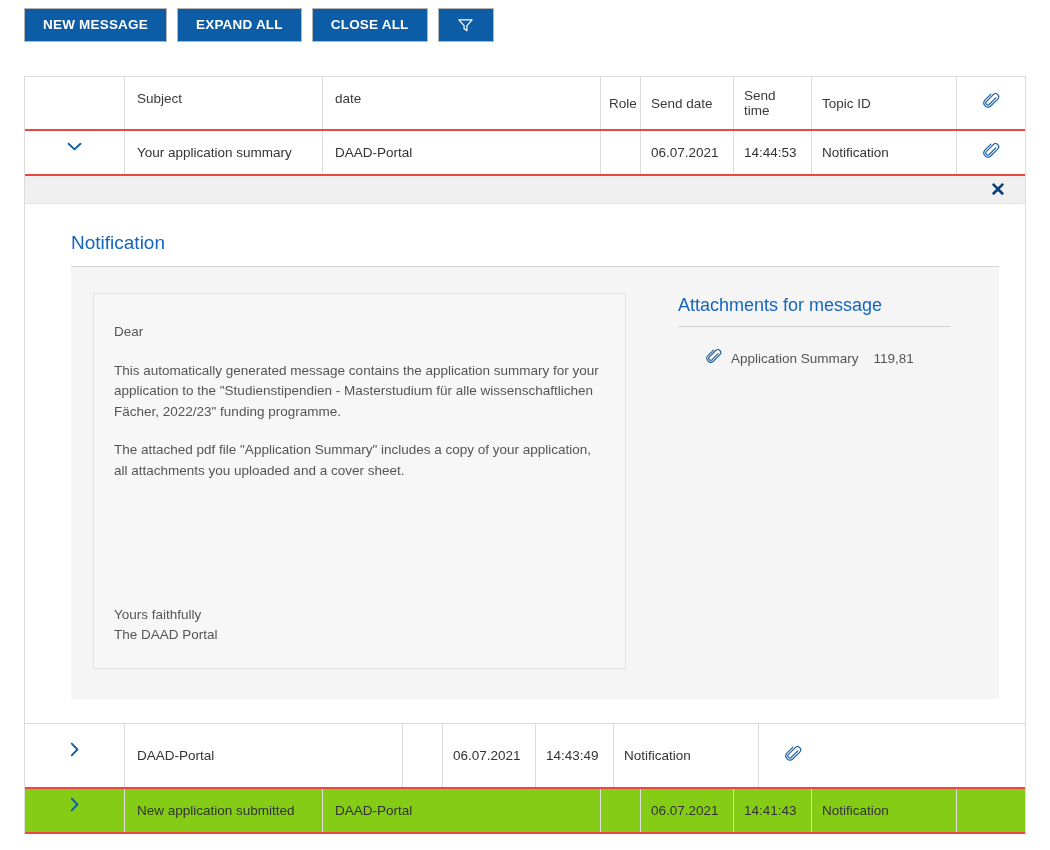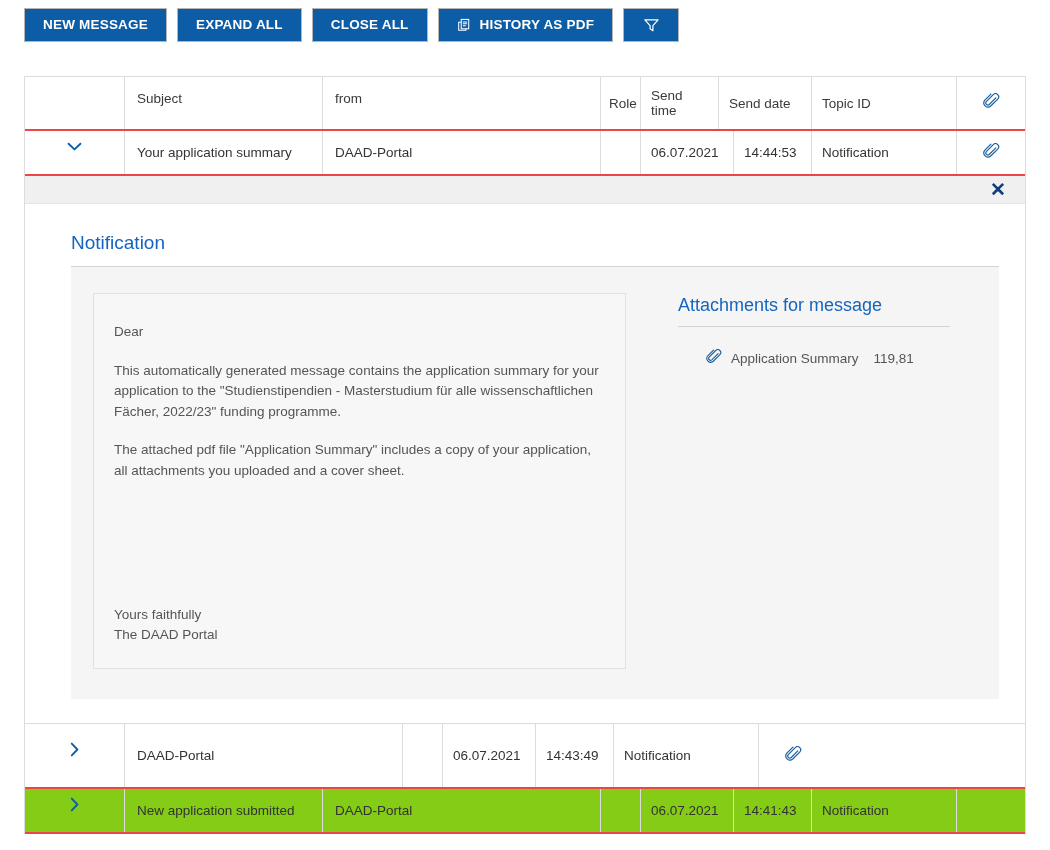--- a/index.html
+++ b/index.html
@@ -192,48 +192,38 @@
   }
   .attach-item .size { margin-left: 6px; }
 </style>
 </head>
 <body>
 
 <div class="toolbar">
   <button class="btn">NEW MESSAGE</button>
   <button class="btn">EXPAND ALL</button>
   <button class="btn">CLOSE ALL</button>
-  <button class="btn">
-    <span>
-      <svg width="15" height="15" viewBox="0 0 16 16" fill="none" stroke="#ffffff" stroke-width="1.1">
-        <rect x="4.5" y="1.5" width="8" height="10"></rect>
-        <path d="M4.5 4.5 H1.8 V13 H9.5 V11.5"></path>
-        <path d="M6.2 4.2 H10.8 M6.2 6.2 H10.8 M6.2 8.2 H9.5"></path>
-      </svg>
-    </span>
-    <span>HISTORY AS PDF</span>
-  </button>
   <button class="btn btn-filter">
     <span>
       <svg width="17" height="16" viewBox="0 0 18 16" fill="none" stroke="#ffffff" stroke-width="1.3" stroke-linejoin="round">
         <path d="M2 2.5 H16 L10.5 8.6 V14 L7.5 12 V8.6 Z"></path>
       </svg>
     </span>
   </button>
 </div>
 
 <div class="grid">
 
   <div class="row header">
     <div class="cell c-toggle"></div>
     <div class="cell c-subject">Subject</div>
-    <div class="cell c-from">from</div>
+    <div class="cell c-from">date</div>
     <div class="cell c-role">Role</div>
+    <div class="cell c-date">Send date</div>
     <div class="cell c-time">Send time</div>
-    <div class="cell c-date">Send date</div>
     <div class="cell c-topic">Topic ID</div>
     <div class="cell c-clip">
       <span class="clip">
         <svg width="17" height="17" viewBox="0 0 18 18" fill="none" stroke="#1a5f9e" stroke-width="1.25" stroke-linecap="round">
           <path d="M13.6 5.2 L6.6 12.2 a2.2 2.2 0 0 1-3.1-3.1 L10.9 1.7 a3.3 3.3 0 0 1 4.7 4.7 L8.2 13.8 a4.4 4.4 0 0 1-6.2-6.2 L8.4 1.2"></path>
         </svg>
       </span>
     </div>
   </div>
 

